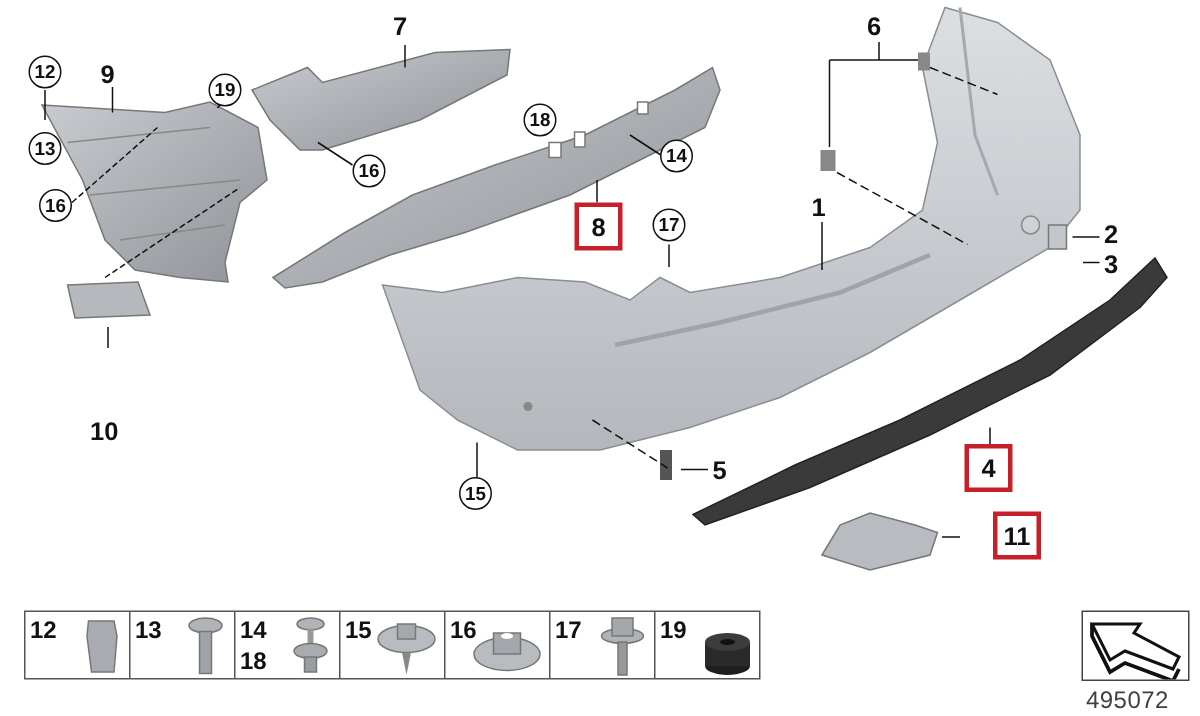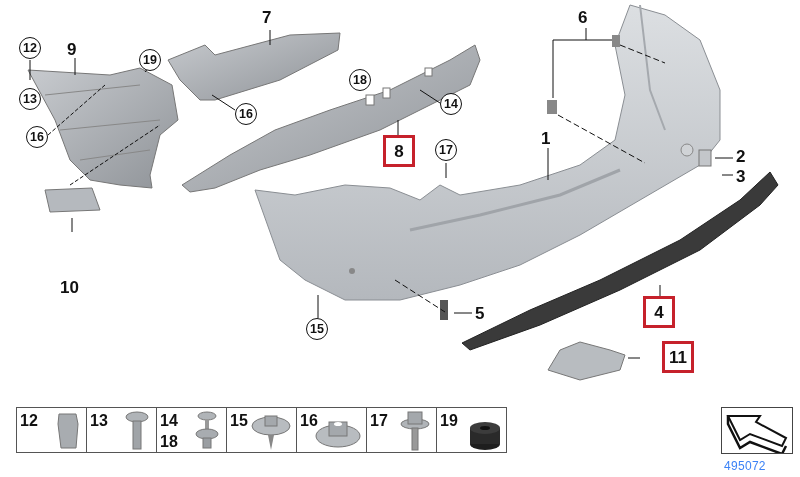--- a/index.html
+++ b/index.html
@@ -11,21 +11,21 @@
           display:flex; align-items:center; justify-content:center; font-size:12.5px; box-sizing:border-box; }
   .boxed { width:32px; height:32px; border:3px solid #c6212b; display:flex; align-items:center; justify-content:center;
            font-size:17px; box-sizing:border-box; background:#fff; }
   .legend { position:absolute; left:16px; top:407px; width:491px; height:46px; border:1.3px solid #555; display:flex; box-sizing:border-box; }
   .cell { flex:1; border-right:1px solid #555; position:relative; }
   .cell:last-child { border-right:none; }
   .cell .n { position:absolute; left:3px; top:4px; font-weight:bold; font-size:16px; color:#111; }
   .cell .n2 { position:absolute; left:3px; top:25px; font-weight:bold; font-size:16px; color:#111; }
   .cell svg { position:absolute; right:4px; top:2px; }
   .orient { position:absolute; left:721px; top:407px; width:72px; height:47px; border:1px solid #444; box-sizing:border-box; }
-  .code { position:absolute; left:724px; top:459px; font-size:12px; color:#3b82f6; letter-spacing:0.3px; }
+  .code { position:absolute; left:724px; top:459px; font-size:16px; color:#404040; letter-spacing:0.3px; }
 </style>
 </head>
 <body>
 
 <svg id="diagram" viewBox="0 0 800 477" xmlns="http://www.w3.org/2000/svg">
   <defs>
     <linearGradient id="bumperG" x1="0" y1="0" x2="0" y2="1">
       <stop offset="0" stop-color="#dcdfe2"></stop>
       <stop offset="1" stop-color="#b4b8bd"></stop>
     </linearGradient>

